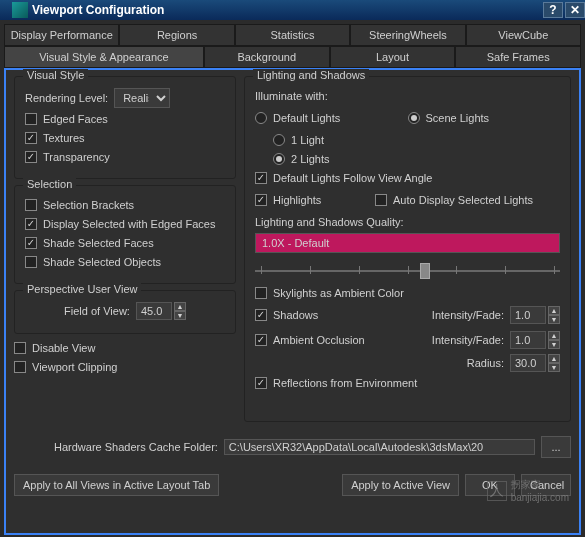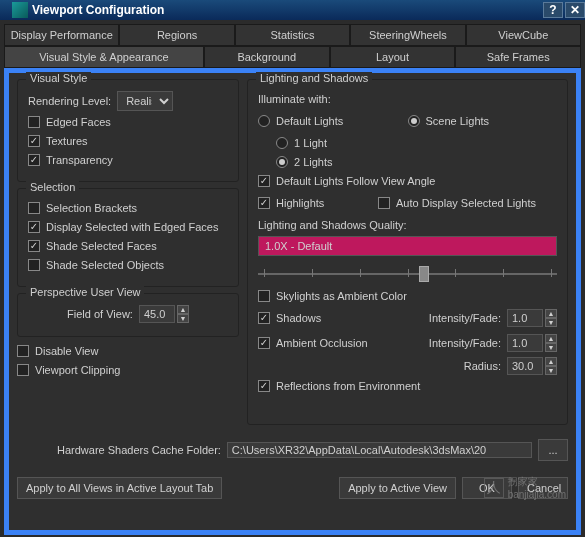--- a/index.html
+++ b/index.html
@@ -5,21 +5,21 @@
 * { margin: 0; padding: 0; box-sizing: border-box; font-family: 'Segoe UI', Tahoma, sans-serif; }
 body { background: #1e1e1e; width: 585px; height: 537px; overflow: hidden; color: #d0d0d0; font-size: 11px; }
 .titlebar { height: 20px; background: linear-gradient(#1a4a7a, #0a2a5a); display: flex; align-items: center; color: #fff; font-size: 12px; font-weight: bold; padding-left: 12px; }
 .titlebar .icon { width: 16px; height: 16px; background: linear-gradient(135deg, #1a9a9a, #0a5a5a); margin-right: 4px; }
 .titlebar .spring { flex: 1; }
 .titlebar .btn { width: 20px; height: 16px; display: flex; align-items: center; justify-content: center; background: #2a4a6a; margin-left: 2px; border: 1px solid #5a7a9a; cursor: pointer; }
 .main { background: #2b2b2b; padding: 4px; }
 .tabrow { display: flex; }
 .tab { flex: 1; text-align: center; padding: 4px 0; border: 1px solid #1a1a1a; background: #333; font-size: 11px; cursor: pointer; }
 .tab.active { background: #444; }
-.panel { border: 5px solid #3b82f6; background: #2f2f2f; padding: 6px 8px; height: 467px; position: relative; }
+.panel { border: 2px solid #3b82f6; background: #2f2f2f; padding: 6px 8px; height: 467px; position: relative; }
 .cols { display: flex; gap: 8px; }
 .col-l { width: 222px; }
 .col-r { flex: 1; }
 .group { border: 1px solid #222; border-radius: 3px; margin-bottom: 6px; padding: 8px 10px 10px 10px; position: relative; }
 .group > .legend { position: absolute; top: -8px; left: 8px; background: #2f2f2f; padding: 0 4px; font-size: 11px; }
 .row { display: flex; align-items: center; margin: 3px 0; min-height: 16px; }
 .check { width: 12px; height: 12px; border: 1px solid #888; background: #222; margin-right: 6px; display: flex; align-items: center; justify-content: center; cursor: pointer; flex-shrink: 0; }
 .check.on::after { content: '✓'; color: #d0d0d0; font-size: 10px; line-height: 1; }
 .radio { width: 12px; height: 12px; border: 1px solid #888; border-radius: 50%; background: #222; margin-right: 6px; position: relative; cursor: pointer; flex-shrink: 0; }
 .radio.on::after { content: ''; width: 6px; height: 6px; background: #ccc; border-radius: 50%; position: absolute; top: 2px; left: 2px; }

